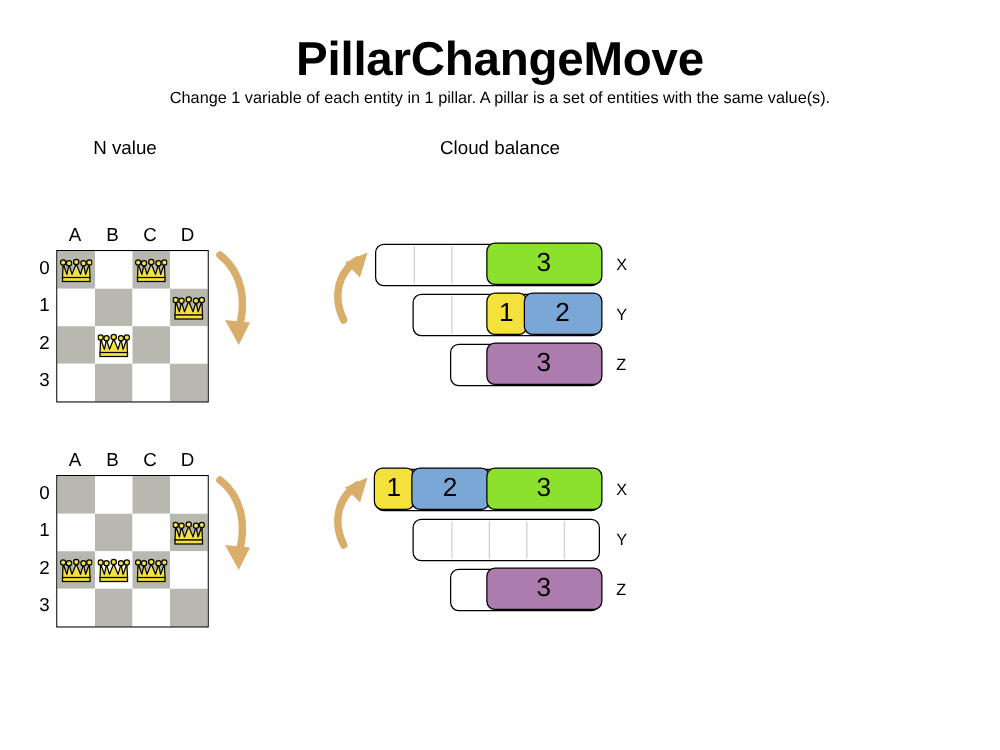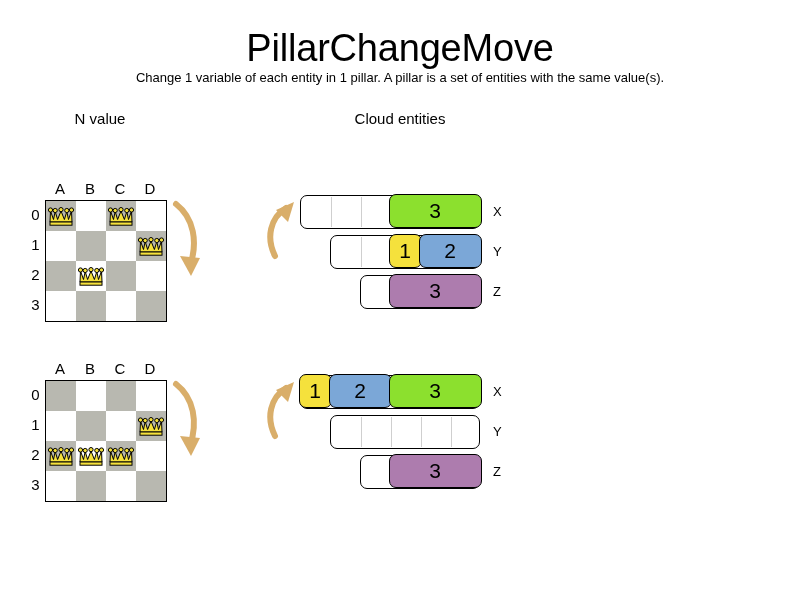--- a/index.html
+++ b/index.html
@@ -17,21 +17,21 @@
   }
 
   
   #page-title {
     position: absolute;
     top: 26px;
     left: 0;
     width: 800px;
     text-align: center;
     font-size: 38px;
-    font-weight: normal;
+    font-weight: bold;
     letter-spacing: -0.2px;
     line-height: 44px;
   }
   #page-subtitle {
     position: absolute;
     top: 70px;
     left: 0;
     width: 800px;
     text-align: center;
     font-size: 13px;
@@ -170,21 +170,21 @@
     line-height: 16px;
   }
 </style>
 </head>
 <body>
 
 <div id="page-title">PillarChangeMove</div>
 <div id="page-subtitle">Change 1 variable of each entity in 1 pillar. A pillar is a set of entities with the same value(s).</div>
 
 <div class="section-caption" id="caption-nqueens">N value</div>
-<div class="section-caption" id="caption-cloud">Cloud entities</div>
+<div class="section-caption" id="caption-cloud">Cloud balance</div>
 
 <div class="board-block" id="board-block-1">
   <div class="board-wrap">
     <div class="col-labels">
         <span style="left: 0px;">A</span>
         <span style="left: 30px;">B</span>
         <span style="left: 60px;">C</span>
         <span style="left: 90px;">D</span>
       </div>
     <div class="row-labels">

